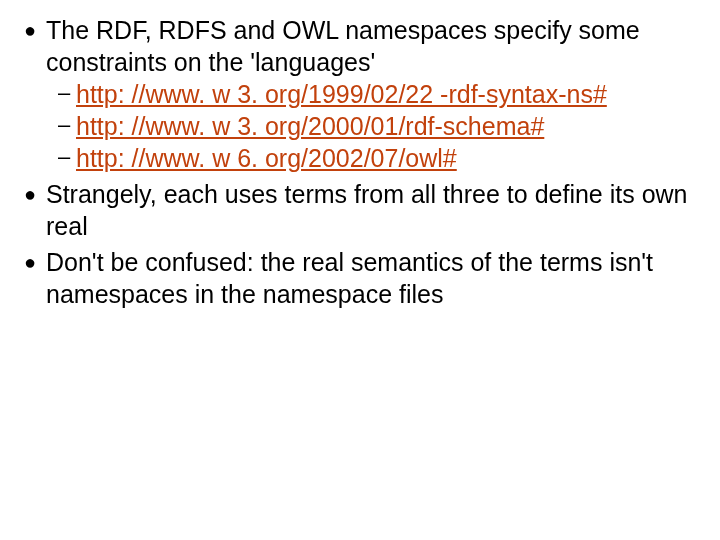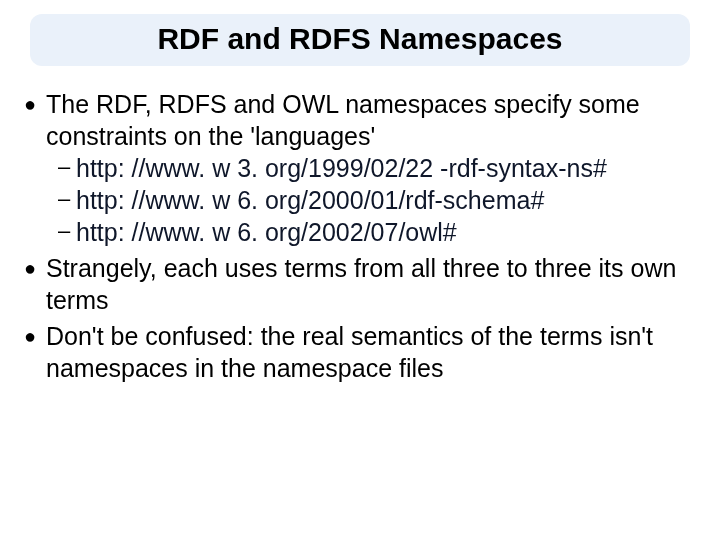--- a/index.html
+++ b/index.html
@@ -55,67 +55,65 @@
   .bullet-l2 .dash {
     flex: 0 0 auto;
     width: 18px;
     font-size: 22px;
     line-height: 1.35;
   }
   .bullet-l2 .content {
     flex: 1 1 auto;
   }
   .link {
-    color: #0f172a;
+    text-decoration: underline;
+    color: #c2410c;
     cursor: pointer;
   }
   .gap { height: 4px; }
 </style>
 </head>
 <body>
 
 <div class="slide">
 
-  <div class="title-box">
-    <div class="title-text">RDF and RDFS Namespaces</div>
-  </div>
 
   <div class="body">
 
     <div class="bullet-l1">
       <div class="dot">●</div>
       <div class="content">The RDF, RDFS and OWL namespaces specify some constraints on the 'languages'</div>
     </div>
 
     <div class="bullet-l2">
       <div class="dash">–</div>
       <div class="content">
         <span class="link">http: //www. w 3. org/1999/02/22 -rdf-syntax-ns#</span>
       </div>
     </div>
 
     <div class="bullet-l2">
       <div class="dash">–</div>
       <div class="content">
-        <span class="link">http: //www. w 6. org/2000/01/rdf-schema#</span>
+        <span class="link">http: //www. w 3. org/2000/01/rdf-schema#</span>
       </div>
     </div>
 
     <div class="bullet-l2">
       <div class="dash">–</div>
       <div class="content">
         <span class="link">http: //www. w 6. org/2002/07/owl#</span>
       </div>
     </div>
 
     <div class="gap"></div>
 
     <div class="bullet-l1">
       <div class="dot">●</div>
-      <div class="content">Strangely, each uses terms from all three to three its own terms</div>
+      <div class="content">Strangely, each uses terms from all three to define its own real</div>
     </div>
 
     <div class="gap"></div>
 
     <div class="bullet-l1">
       <div class="dot">●</div>
       <div class="content">Don't be confused: the real semantics of the terms isn't namespaces in the namespace files</div>
     </div>
 
   </div>

